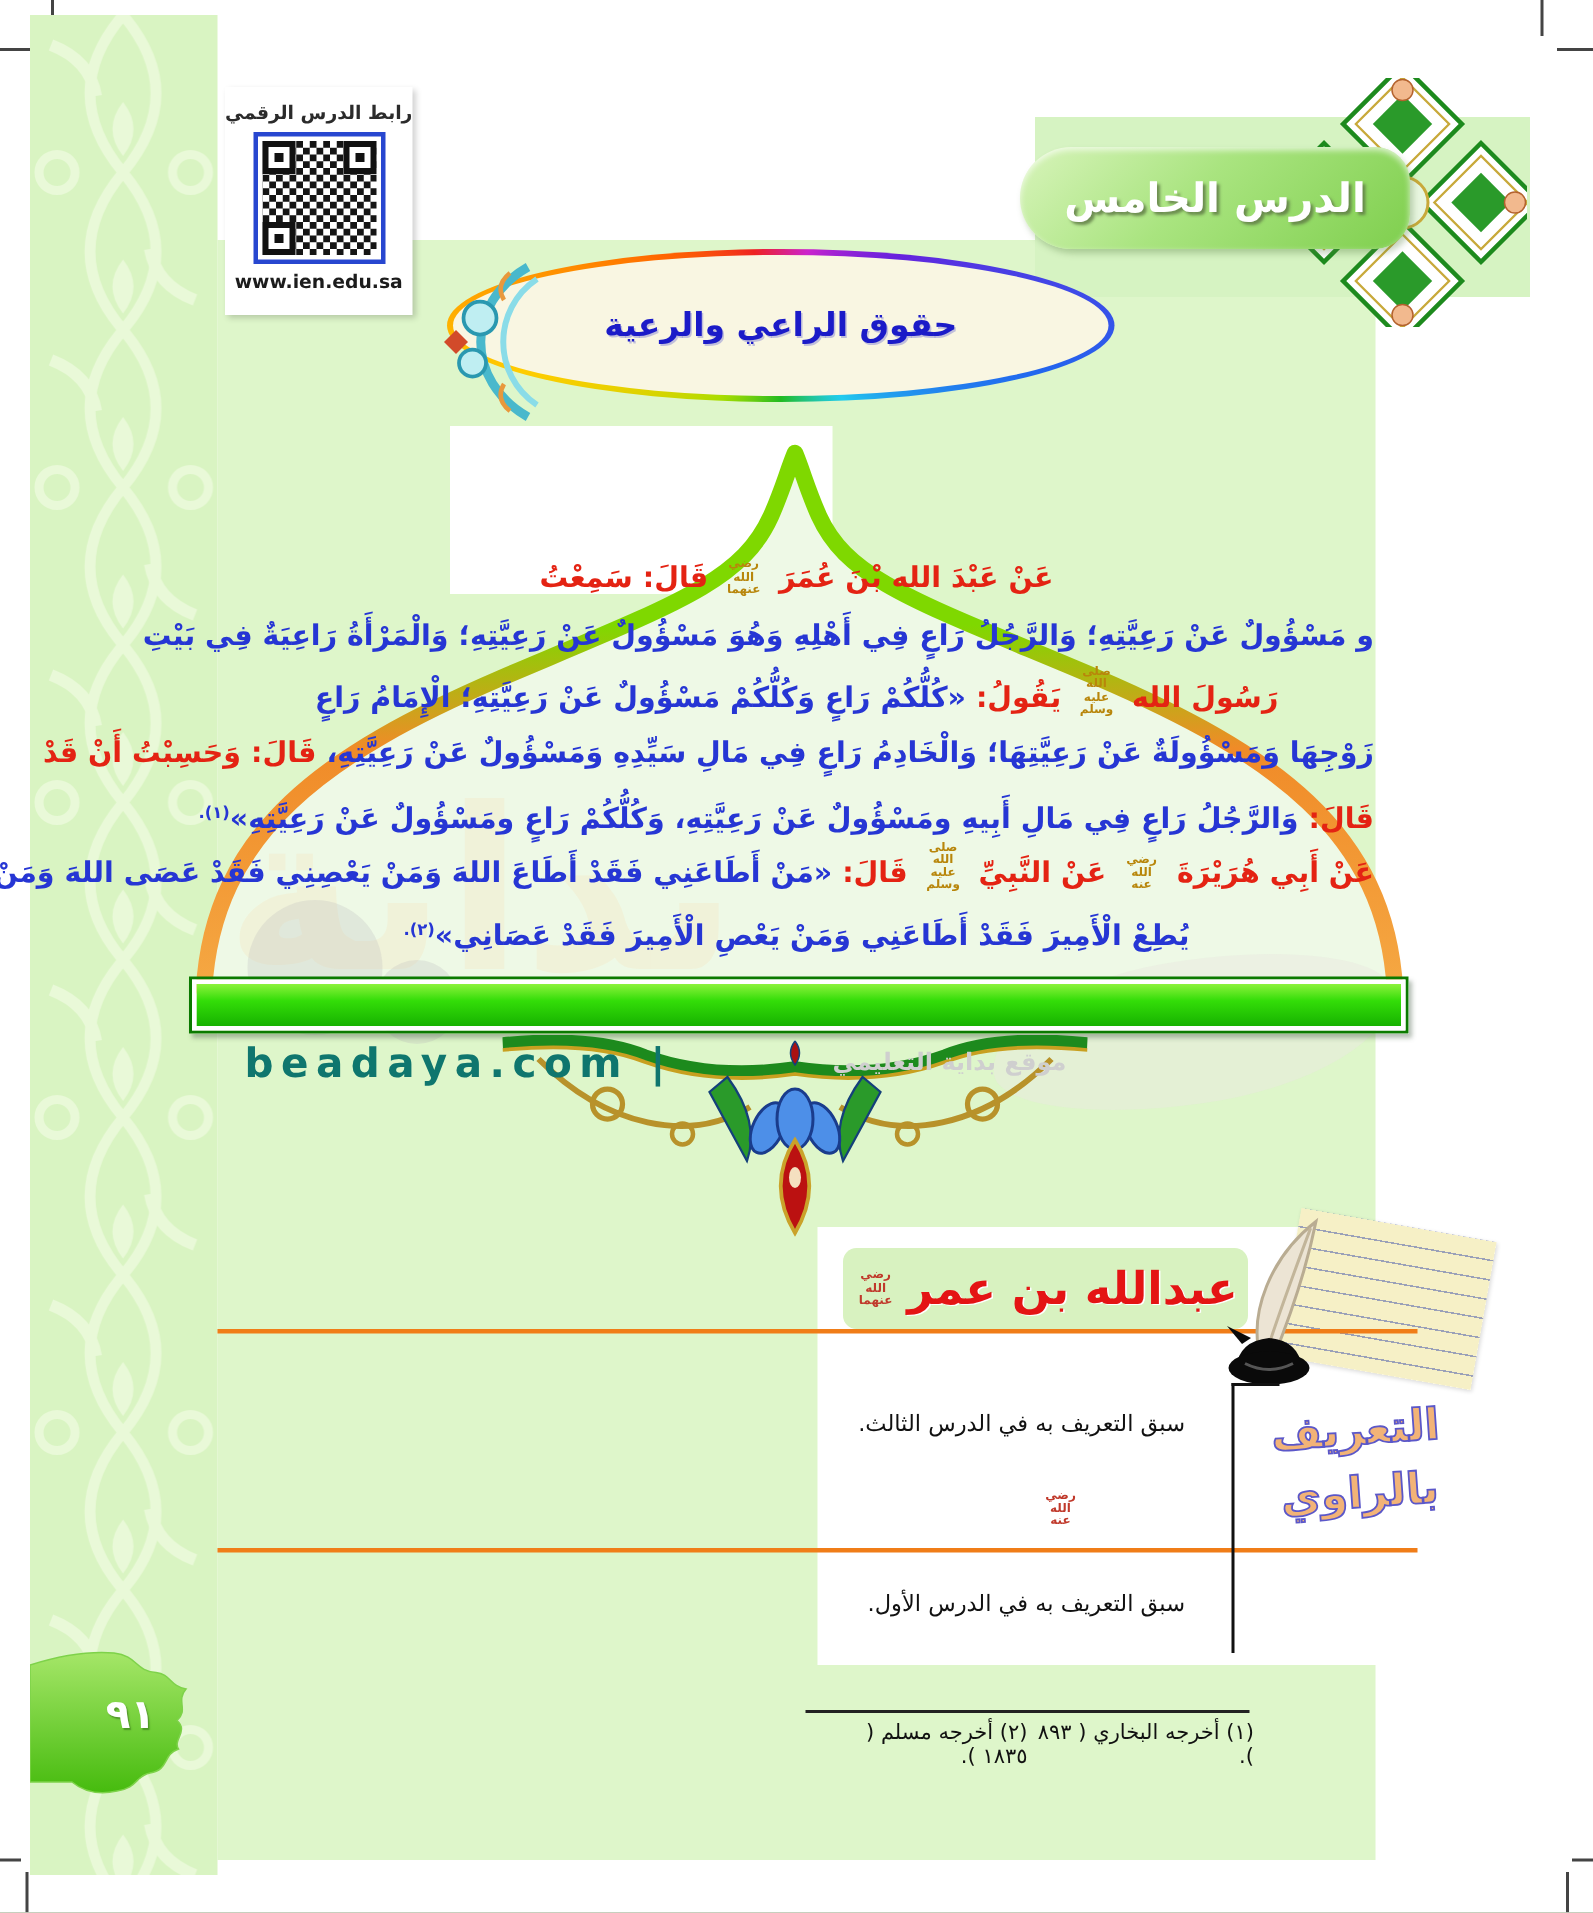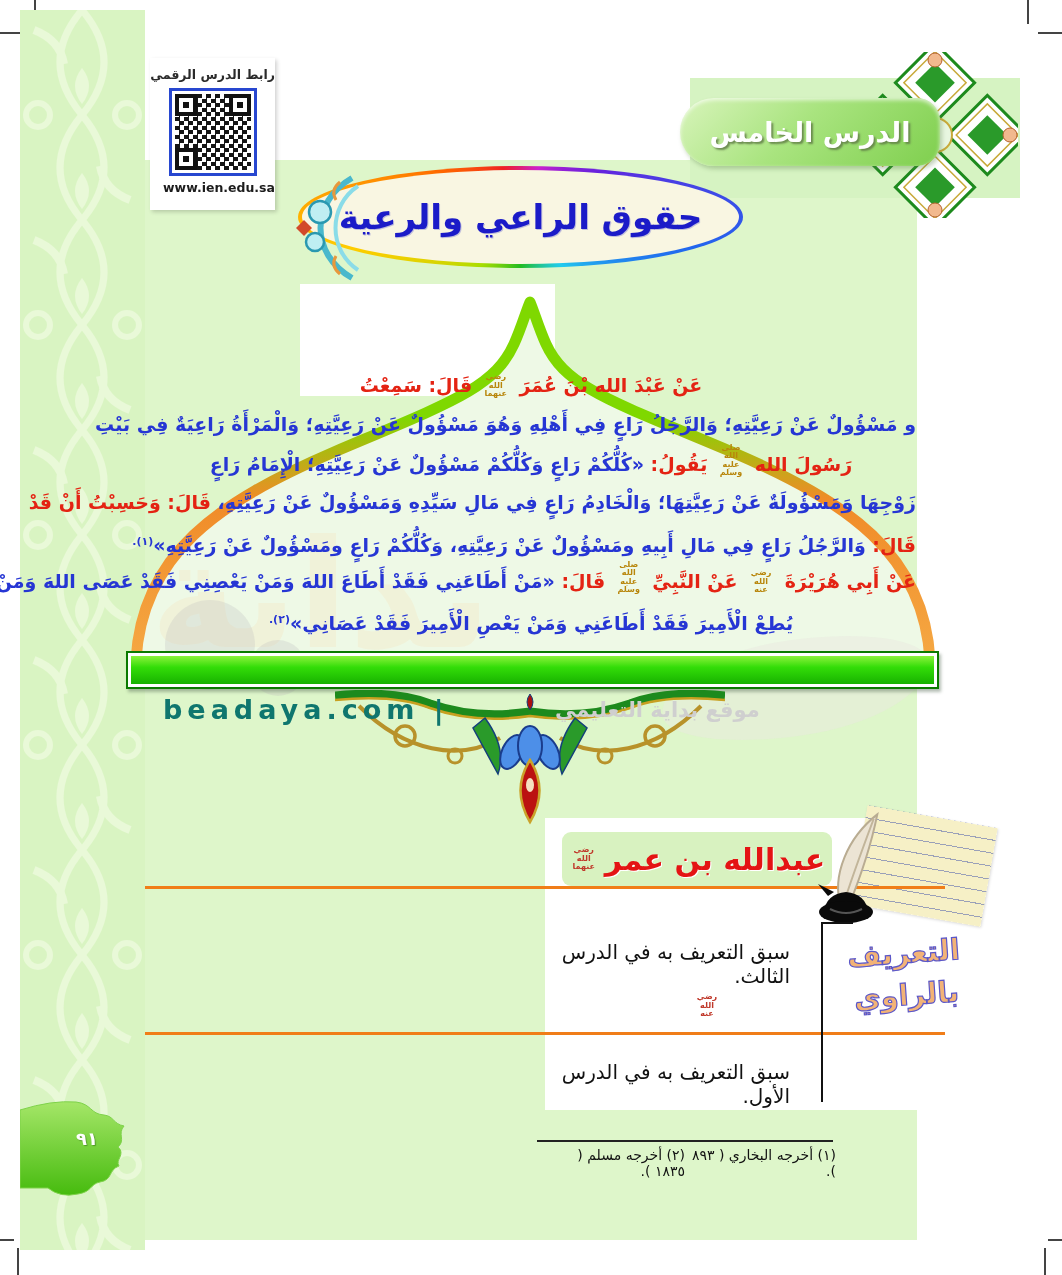--- a/index.html
+++ b/index.html
@@ -18,91 +18,91 @@
   
   #left-strip{left:20px;top:10px;width:125px;height:1240px;background:#d9f4c2;z-index:1;}
 
   
   #main-green{left:145px;top:160px;width:772px;height:1080px;background:var(--page-green);z-index:0;}
   #headband{left:690px;top:78px;width:330px;height:120px;background:#d6f3c2;z-index:1;}
   #white-patch-a{left:145px;top:10px;width:545px;height:150px;background:#fff;z-index:1;}
   #white-patch-c{left:300px;top:284px;width:255px;height:112px;background:#fff;z-index:2;}
 
   
-  #qr-card{left:150px;top:58px;width:125px;height:152px;background:#fff;box-shadow:2px 2px 4px rgba(0,0,0,.18);z-index:4;text-align:right;}
+  #qr-card{left:150px;top:58px;width:125px;height:152px;background:#fff;box-shadow:2px 2px 4px rgba(0,0,0,.18);z-index:4;text-align:center;}
   #qr-card .qr-title{font-size:12.5px;font-weight:bold;color:#2b2b2b;margin-top:9px;direction:rtl;}
   #qr-box{width:88px;height:88px;margin:6px auto 4px;border:3px solid #2847d0;position:relative;background:#fff;}
   #qr-noise{position:absolute;inset:3px;background:repeating-conic-gradient(#151515 0% 25%,#ffffff 0% 50%) 0 0/9px 9px;}
   .finder{position:absolute;width:22px;height:22px;border:4px solid #111;background:#fff;}
   .finder::after{content:"";position:absolute;left:4px;top:4px;width:6px;height:6px;background:#111;}
   #qr-card .qr-url{font-size:12.5px;font-weight:bold;color:#1c1c1c;}
 
   
   #lesson-banner{left:680px;top:98px;width:260px;height:68px;z-index:5;
     background:linear-gradient(135deg,#d8f4bb 0%,#a9e47f 45%,#7fcf4e 100%);
     border-radius:50px 34px 34px 50px/50px 34px 34px 50px;
     box-shadow:inset 0 2px 4px rgba(255,255,255,.7),2px 3px 4px rgba(90,130,70,.35);
     display:flex;align-items:center;justify-content:center;}
   #lesson-banner span{color:#fff;font-weight:bold;font-size:27px;text-shadow:2px 2px 2px rgba(96,125,70,.85);direction:rtl;}
 
   
   #title-plate{left:298px;top:166px;width:445px;height:102px;border-radius:50%;z-index:5;
     background:conic-gradient(from 180deg,#22bb22,#aadd00,#ffcc00,#ff6600,#ee2222,#cc22cc,#6622dd,#2266ee,#22ccee,#22bb22);
     padding:4px;}
   #title-inner{width:100%;height:100%;border-radius:50%;background:#f9f6e2;display:flex;align-items:center;justify-content:center;}
-  #title-inner span{color:var(--title-blue);font-weight:bold;font-size:34px;direction:rtl;text-shadow:1px 1px 0 rgba(27,27,200,.25);}
+  #title-inner span{color:var(--title-blue);font-weight:bold;font-size:22px;direction:rtl;text-shadow:1px 1px 0 rgba(27,27,200,.25);}
 
   
   #dome{left:122px;top:292px;z-index:3;}
   #hadith{left:146px;top:366px;width:770px;z-index:6;direction:rtl;text-align:center;}
   .hline{height:39px;line-height:39px;font-weight:bold;font-size:19px;white-space:nowrap;}
   .seg-red{color:var(--red-text);margin-top:41px;}
   .seg-blue{color:var(--blue-text);}
   .seg-fn{color:var(--blue-text);font-size:11px;vertical-align:7px;}
   .seg-hon{display:inline-block;font-size:8px;line-height:1.05;max-width:30px;color:#b8860b;vertical-align:-4px;text-align:center;font-weight:bold;margin:0 2px;white-space:normal;}
 
   
   #green-bar{left:126px;top:651px;width:813px;height:38px;z-index:7;border:2px solid #0b7a00;
     box-shadow:2px 3px 3px rgba(90,110,90,.45);}
   #green-bar .bar-inner{width:100%;height:100%;border:3px solid #fff;
     background:linear-gradient(180deg,#8cf23c 0%,#33dd08 40%,#17b200 100%);}
 
   
   .ghost{z-index:4;pointer-events:none;}
   #wm-latin{left:163px;top:694px;color:#0f766e;font-weight:bold;font-size:27px;letter-spacing:5px;z-index:9;}
-  #wm-arabic{left:555px;top:698px;color:#cfcfcf;font-weight:bold;font-size:21px;letter-spacing:8px;direction:rtl;z-index:9;}
+  #wm-arabic{left:555px;top:698px;color:#cfcfcf;font-weight:bold;font-size:16px;letter-spacing:8px;direction:rtl;z-index:9;}
   #ghost-word{left:150px;top:520px;font-size:150px;font-weight:bold;color:#f2edcf;opacity:.55;z-index:4;direction:rtl;line-height:1;}
   .ghost-circle{border-radius:50%;background:#bdbdbd;opacity:.28;z-index:5;}
   #ghost-swoosh{left:660px;top:640px;width:270px;height:96px;background:#e9e9df;opacity:.5;border-radius:50% 50% 50% 50%/60% 40% 60% 40%;transform:rotate(-8deg);z-index:4;}
 
   
   #narrator-panel{left:545px;top:818px;width:380px;height:292px;background:#fff;z-index:2;}
   .orange-line{left:145px;width:800px;height:3px;background:var(--orange-line);z-index:3;}
   #chip1{left:562px;top:832px;width:270px;height:54px;background:var(--chip-green);border-radius:9px;z-index:4;
     display:flex;align-items:center;justify-content:center;direction:rtl;}
   .narrator-name{color:#e41414;font-weight:bold;font-size:30px;text-shadow:1px 1px 0 #fff;}
   .name-hon{display:inline-block;font-size:8px;line-height:1.05;max-width:30px;color:#c0392b;text-align:center;font-weight:bold;margin-right:6px;vertical-align:-6px;white-space:normal;}
   #heading2{left:560px;top:983px;width:300px;height:46px;z-index:4;display:flex;align-items:center;justify-content:center;direction:rtl;}
-  .note{width:240px;font-size:20px;color:#111;direction:rtl;text-align:right;z-index:4;}
+  .note{width:240px;font-size:15px;color:#111;direction:rtl;text-align:right;z-index:4;}
   #paper{left:858px;top:816px;width:132px;height:100px;z-index:3;transform:rotate(10deg);
     background:repeating-linear-gradient(180deg,#f6f0c6 0 12px,#9aa0b8 12px 13px);box-shadow:1px 1px 3px rgba(0,0,0,.15);}
   #feather{left:824px;top:810px;z-index:5;transform:rotate(-6deg);}
   #ink-bottle{left:816px;top:882px;z-index:6;}
   #connector-h{left:821px;top:922px;width:32px;height:2px;background:#111;z-index:6;}
   #connector-v{left:821px;top:922px;width:2px;height:180px;background:#111;z-index:6;}
   #section-label{left:830px;top:932px;width:150px;z-index:6;text-align:center;transform:rotate(-4deg);direction:rtl;}
   #section-label div{font-size:29px;font-weight:bold;color:var(--label-fill);-webkit-text-stroke:1.2px var(--label-outline);line-height:42px;}
 
   
   #footnote-divider{left:537px;top:1140px;width:296px;height:2px;background:#222;z-index:4;}
   .footnote{top:1147px;font-size:14px;color:#111;direction:rtl;text-align:right;z-index:4;}
 
   
   #page-badge{left:20px;top:1098px;z-index:6;}
-  #page-num{left:62px;top:1128px;width:50px;color:#fff;font-weight:bold;font-size:18px;text-align:center;z-index:7;text-shadow:1px 1px 1px rgba(40,90,20,.5);}
+  #page-num{left:62px;top:1128px;width:50px;color:#fff;font-weight:bold;font-size:27px;text-align:center;z-index:7;text-shadow:1px 1px 1px rgba(40,90,20,.5);}
 </style>
 </head>
 <body>
 
 <div id="page">
 
   <div class="crop" style="left:34px;top:0;width:2px;height:24px;"></div>
   <div class="crop" style="left:0;top:32px;width:24px;height:2px;"></div>
   <div class="crop" style="left:1027px;top:0;width:2px;height:24px;"></div>
   <div class="crop" style="left:1038px;top:32px;width:24px;height:2px;"></div>

